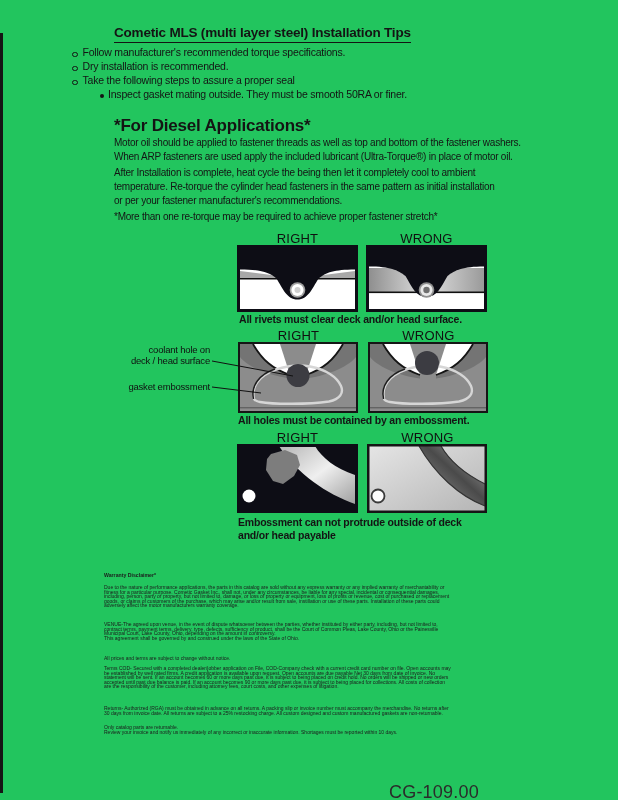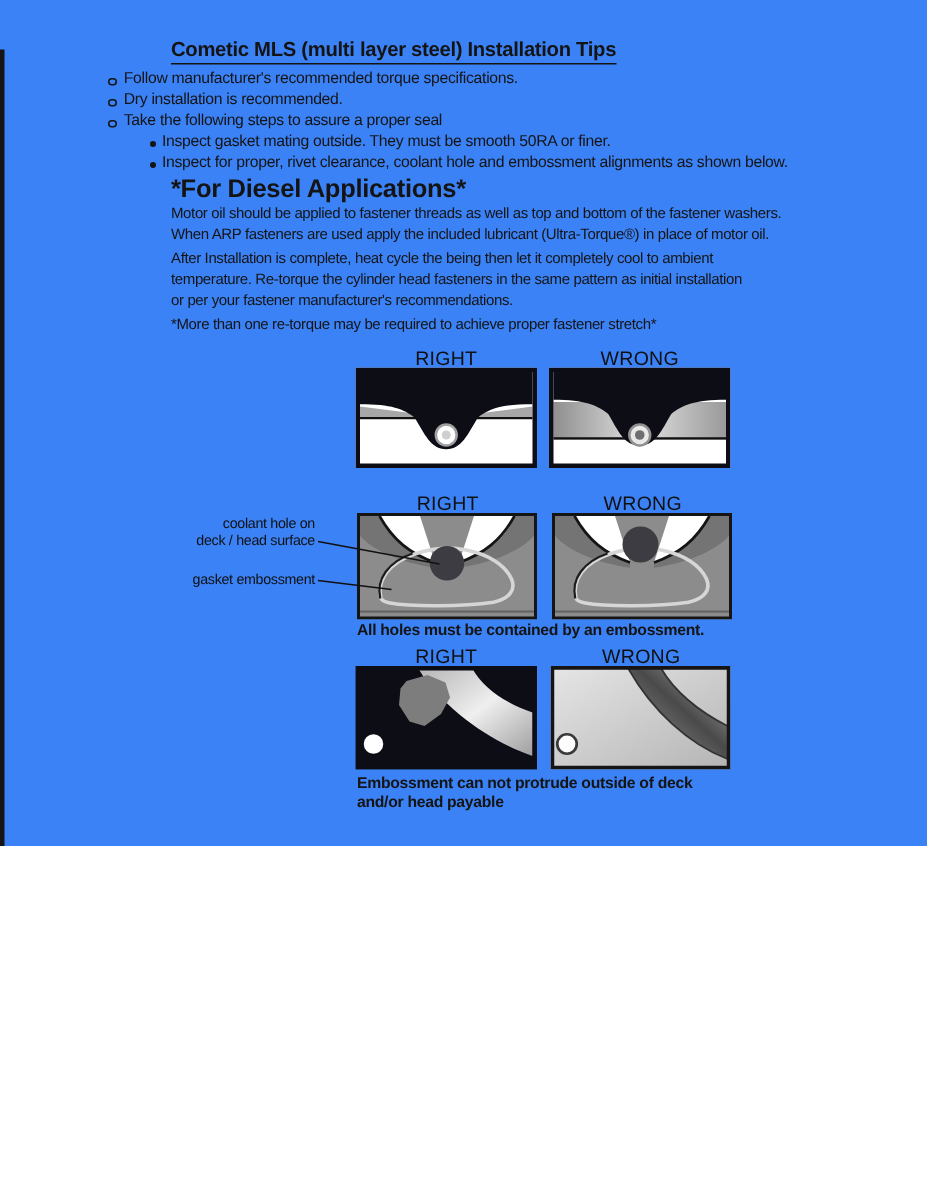--- a/index.html
+++ b/index.html
@@ -1,17 +1,17 @@
 <!DOCTYPE html>
 <html><head>
 <meta charset="utf-8">
 <style>
   html,body{margin:0;padding:0;background:#ffffff;}
   #page{
-    position:relative;width:618px;height:564px;background:#3b82f6;overflow:hidden;
+    position:relative;width:618px;height:800px;background:#22c55e;overflow:hidden;
     font-family:"Liberation Sans","DejaVu Sans",sans-serif;color:#141414;
   }
   .abs{position:absolute;}
   .pre{white-space:pre-line;}
 
   .left-rule{left:0;top:33px;width:2.5px;height:760px;background:#151515;}
 
   .page-title{
     left:114px;top:25px;font-size:13.5px;font-weight:bold;letter-spacing:-0.2px;
     border-bottom:1.6px solid #141414;padding-bottom:2px;
@@ -62,24 +62,20 @@
       <span class="ring-marker"></span>
       <span>Dry installation is recommended.</span>
     </div>
     <div class="bullet-row">
       <span class="ring-marker"></span>
       <span>Take the following steps to assure a proper seal</span>
     </div>
     <div class="bullet-row sub">
       <span class="dot-marker"></span>
       <span>Inspect gasket mating outside.  They must be smooth 50RA or finer.</span>
-    </div>
-    <div class="bullet-row sub">
-      <span class="dot-marker"></span>
-      <span>Inspect for proper, rivet clearance, coolant hole and embossment alignments as shown below.</span>
     </div>
   </div>
 
   <div class="abs diesel-heading">*For Diesel Applications*</div>
   <div class="abs body-par pre" style="top:136px;">Motor oil should be applied to fastener threads as well as top and bottom of the fastener washers.
 When ARP fasteners are used apply the included lubricant (Ultra-Torque®) in place of motor oil.</div>
   <div class="abs body-par pre" style="top:166px;">After Installation is complete, heat cycle the being then let it completely cool to ambient
 temperature. Re-torque the cylinder head fasteners in the same pattern as initial installation
 or per your fastener manufacturer's recommendations.</div>
   <div class="abs body-par" style="top:210px;">*More than one re-torque may be required to achieve proper fastener stretch*</div>
@@ -114,20 +110,21 @@
     <rect x="3" y="46.5" width="115" height="1.6" fill="#101010"></rect>
     <path d="M3,3 H118 V21.5 C97,21.5 89,25 81.5,31 C75,42 71,52 60.5,52 C50,52 46,42 39.5,31 C32,25 24,21.5 3,21.5 Z" fill="#0d0d15"></path>
     <g>
       <circle cx="60.5" cy="45" r="7.8" fill="#909090"></circle>
       <circle cx="60.5" cy="45" r="6.1" fill="#e9e9e9"></circle>
       <circle cx="60.5" cy="45" r="3.2" fill="#6f6f6f"></circle>
     </g>
     <rect x="1.5" y="1.5" width="118" height="64" fill="none" stroke="#0d0d15" stroke-width="3"></rect>
   </svg>
 
+  <div class="abs diagram-caption" style="left:239px;top:313px;">All rivets must clear deck and/or head surface.</div>
 
   <div class="abs rw-label" style="left:238px;top:328px;">RIGHT</div>
   <div class="abs rw-label" style="left:368px;top:328px;">WRONG</div>
 
   <div class="abs leader-label pre" style="left:100px;top:344px;">coolant hole on
 deck / head surface</div>
   <div class="abs leader-label" style="left:100px;top:381px;">gasket embossment</div>
 
   <svg class="abs" style="left:238px;top:342px;" width="120" height="71" viewBox="0 0 120 71">
     <rect width="120" height="71" fill="#8c8c8c"></rect>

